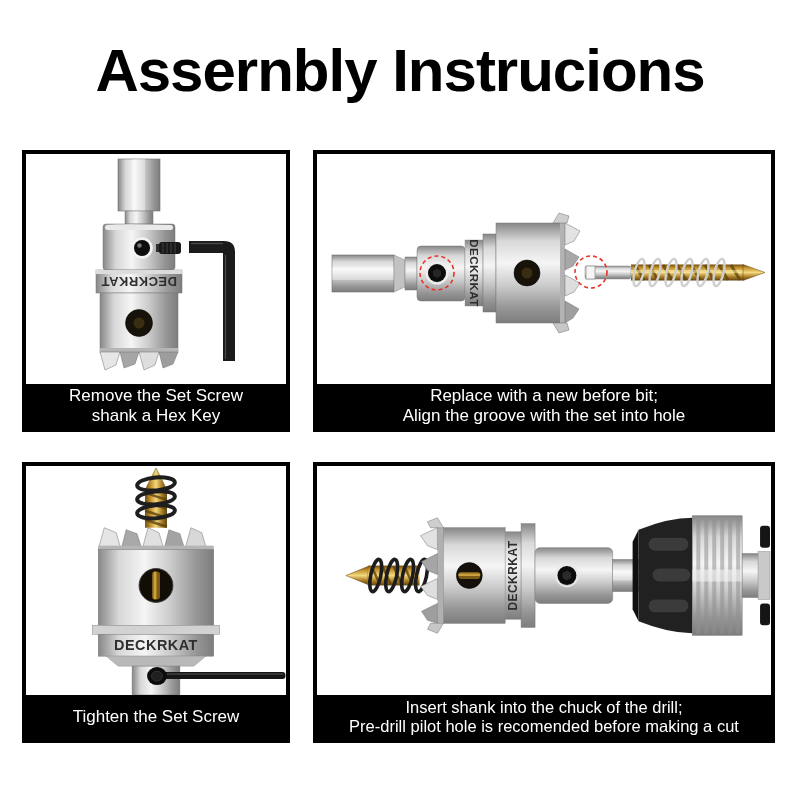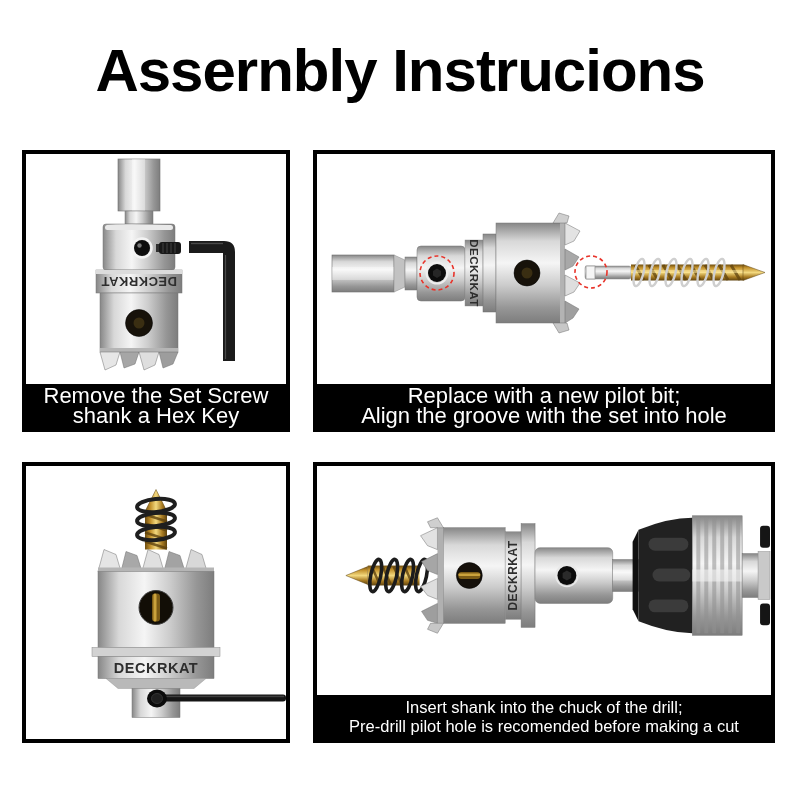--- a/index.html
+++ b/index.html
@@ -11,21 +11,21 @@
          background:#fff;display:flex;flex-direction:column;}
   .panel-1{left:22px;top:150px;width:268px;height:282px;}
   .panel-2{left:313px;top:150px;width:462px;height:282px;}
   .panel-3{left:22px;top:462px;width:268px;height:281px;}
   .panel-4{left:313px;top:462px;width:462px;height:281px;}
   .panel-image{flex:1 1 auto;min-height:0;background:#fff;display:flex;
                align-items:center;justify-content:center;overflow:hidden;}
   .panel-image svg{display:block;width:100%;height:100%;}
   .caption{flex:0 0 44px;background:var(--caption-bg,#000);color:var(--caption-text,#fff);
            display:flex;flex-direction:column;align-items:center;justify-content:center;
-           font-size:22px;line-height:20px;text-align:center;white-space:nowrap;}
+           font-size:17px;line-height:20px;text-align:center;white-space:nowrap;}
   .caption.small{font-size:16.5px;line-height:19.5px;text-align:center;}
   .dashed-circle{fill:none;stroke:var(--highlight-dashed,#e8332a);stroke-width:1.6;stroke-dasharray:4 3;}
   .brand-text{font-family:"Liberation Sans",sans-serif;font-weight:bold;fill:#2e2e2e;}
 </style>
 </head>
 <body style="background: rgb(255, 255, 255);">
 
 <div class="stage">
   <h1 class="title">Assernbly Instrucions</h1>
 
@@ -160,21 +160,21 @@
           <ellipse cx="322" cy="118.5" rx="4.5" ry="14" transform="rotate(14 322 118.5)"></ellipse>
           <ellipse cx="338" cy="118.5" rx="4.5" ry="14" transform="rotate(14 338 118.5)"></ellipse>
           <ellipse cx="354" cy="118.5" rx="4.5" ry="14" transform="rotate(14 354 118.5)"></ellipse>
           <ellipse cx="370" cy="118.5" rx="4.5" ry="14" transform="rotate(14 370 118.5)"></ellipse>
           <ellipse cx="386" cy="118.5" rx="4.5" ry="14" transform="rotate(14 386 118.5)"></ellipse>
           <ellipse cx="402" cy="118.5" rx="4.5" ry="14" transform="rotate(14 402 118.5)"></ellipse>
         </g>
       </svg>
     </div>
     <figcaption class="caption">
-      <div>Replace with a new pilot bit;</div>
+      <div>Replace with a new before bit;</div>
       <div>Align the groove with the set into hole</div>
     </figcaption>
   </figure>
 
   <figure class="panel panel-3" style="margin:0">
     <div class="panel-image">
       <svg viewBox="0 0 260 230" preserveAspectRatio="xMidYMid meet">
         <defs>
           <linearGradient id="p3m" x1="0" y1="0" x2="1" y2="0">
             <stop offset="0" stop-color="#878787"></stop>
@@ -226,20 +226,23 @@
           <rect x="106" y="201" width="48" height="29" fill="url(#p3m)" stroke="#777" stroke-width="0.5"></rect>
         </g>
         <g>
           <rect x="136" y="207" width="124" height="7" rx="3" fill="#151515"></rect>
           <rect x="140" y="208.2" width="118" height="1.5" fill="#4a4a4a" opacity="0.8"></rect>
           <ellipse cx="131" cy="211" rx="10" ry="9" fill="#0b0b0b"></ellipse>
           <ellipse cx="131" cy="211" rx="5.5" ry="5" fill="#1f1f1f" stroke="#3a3a3a" stroke-width="0.8"></ellipse>
         </g>
       </svg>
     </div>
+    <figcaption class="caption">
+      <div>Tighten the Set Screw</div>
+    </figcaption>
   </figure>
 
   <figure class="panel panel-4" style="margin:0">
     <div class="panel-image">
       <svg viewBox="0 0 454 230" preserveAspectRatio="xMidYMid meet">
         <defs>
           <linearGradient id="p4m" x1="0" y1="0" x2="0" y2="1">
             <stop offset="0" stop-color="#878787"></stop>
               <stop offset="0.18" stop-color="#d8d8d8"></stop>
             <stop offset="0.4" stop-color="#f5f5f5"></stop>

